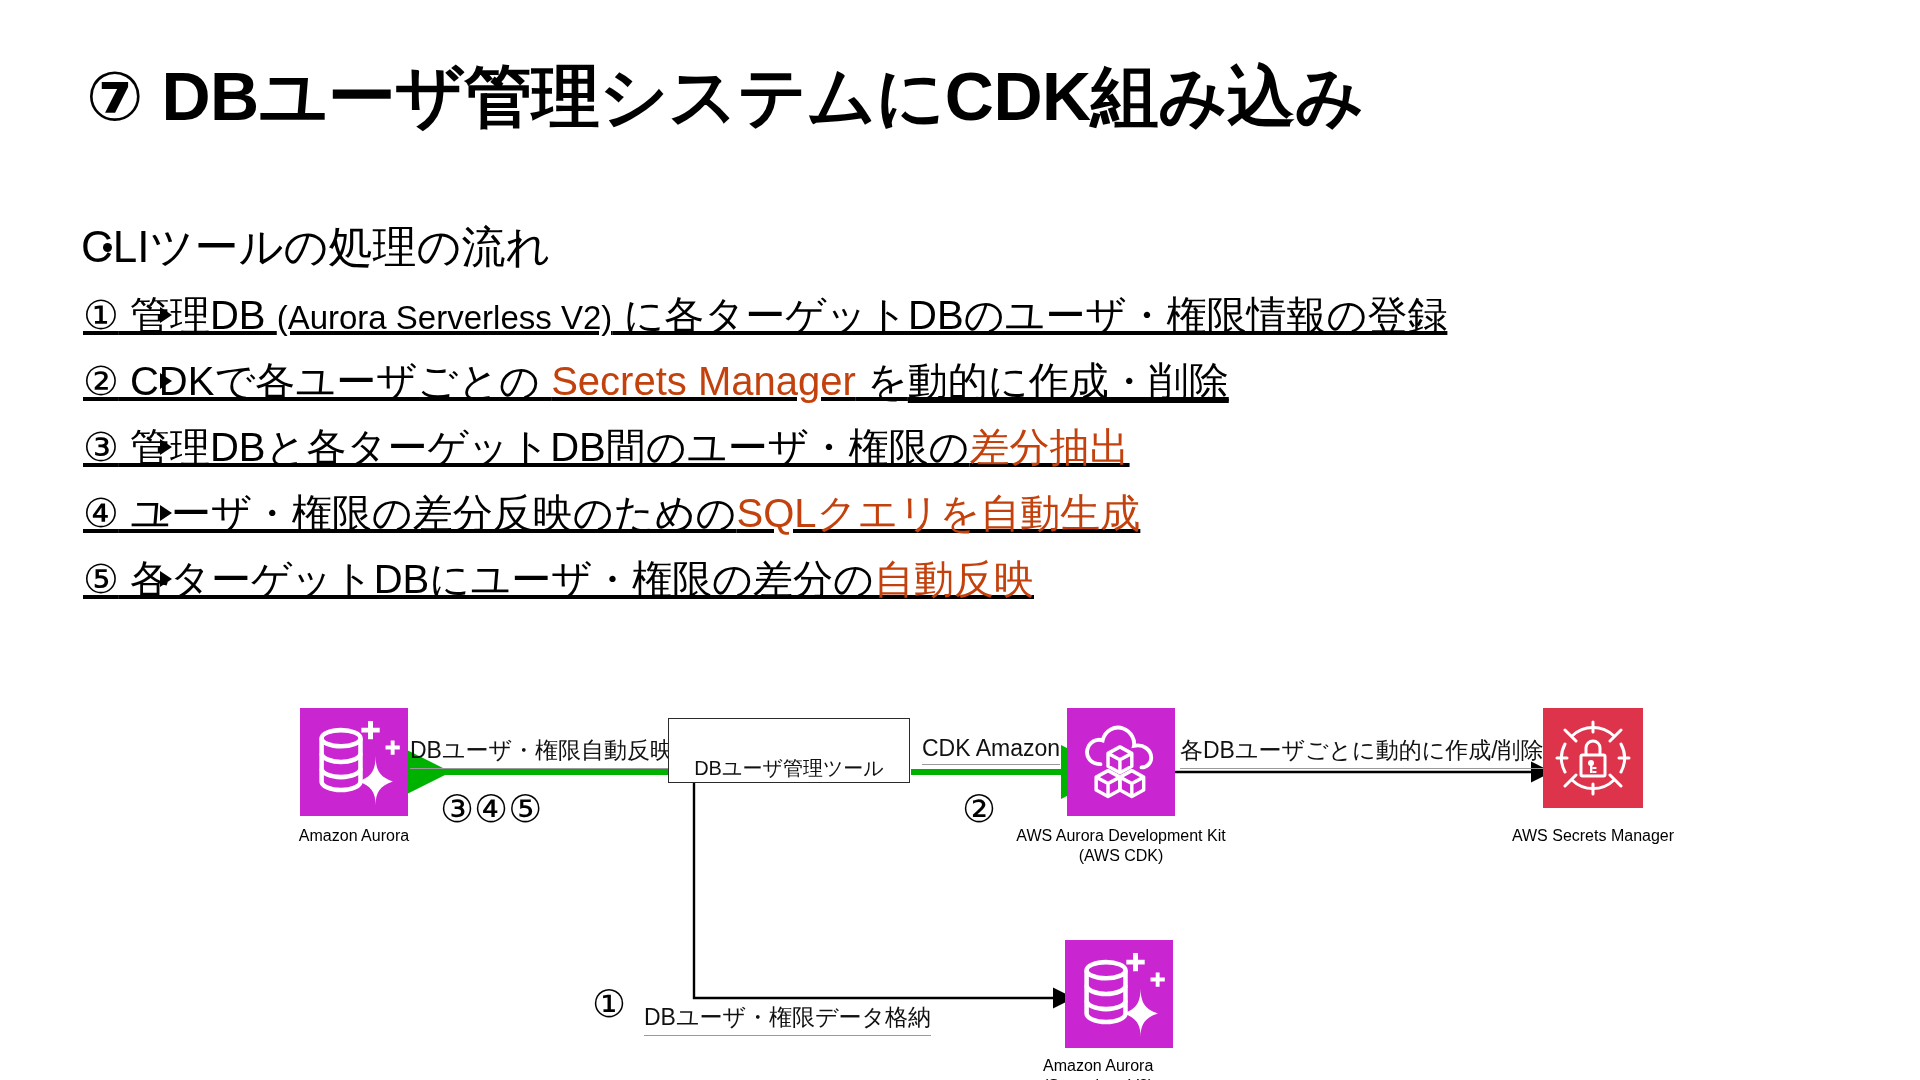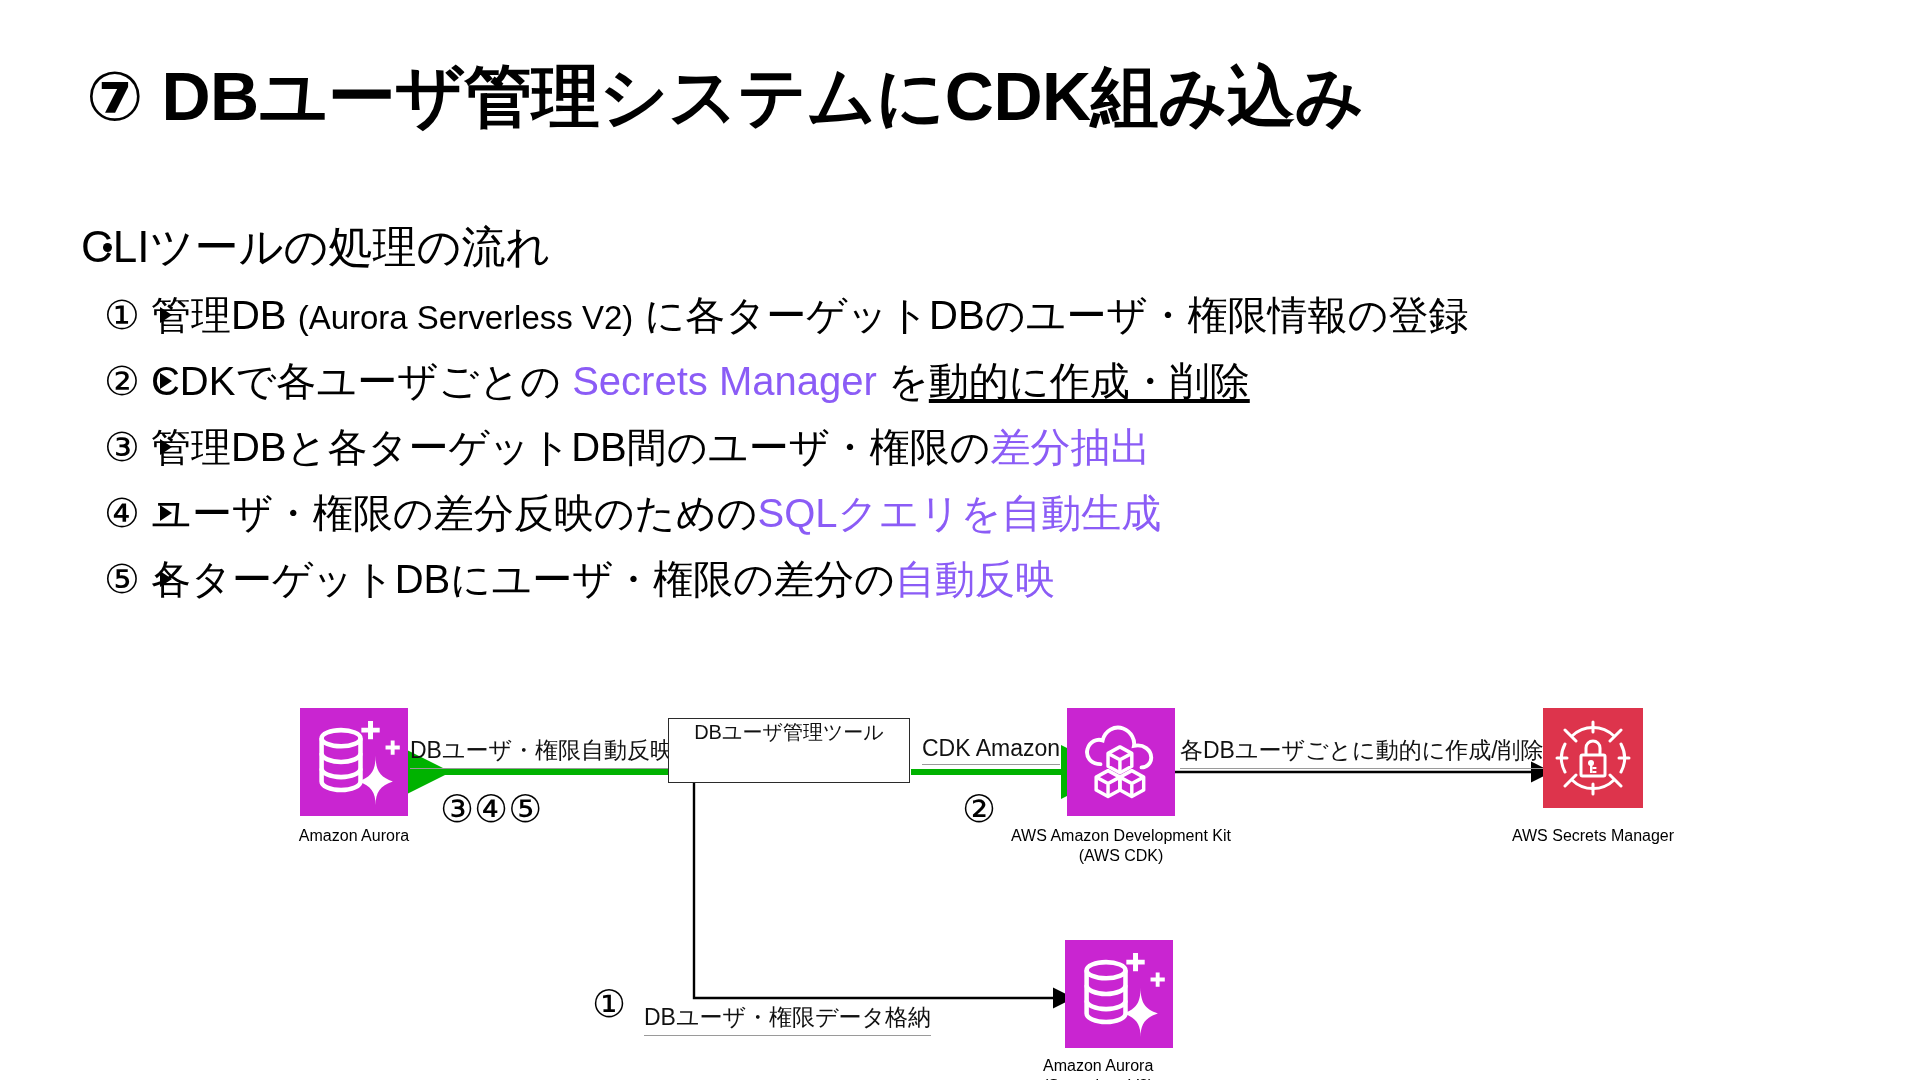--- a/index.html
+++ b/index.html
@@ -40,37 +40,38 @@
     position: absolute;
     left: 103px; top: 50%;
     width: 9px; height: 9px;
     margin-top: -4px;
     border-radius: 50%;
     background: #000;
   }
 
   .l2 {
     position: relative;
-    padding-left: 104px;
+    padding-left: 83px;
     font-size: 40px;
     line-height: 1.0;
     margin-bottom: 26px;
     white-space: nowrap;
+    text-decoration: underline;
   }
   .l2 .tri {
     position: absolute;
     left: 160px; top: 50%;
     margin-top: -8px;
     width: 0; height: 0;
     border-left: 12px solid #000;
     border-top: 8px solid transparent;
     border-bottom: 8px solid transparent;
   }
   .small { font-size: 33px; }
-  .red { color: #8b5cf6; }
+  .red { color: #c2410c; }
   .ul { text-decoration: underline; text-underline-offset: 4px; }
 
   .aws-icon {
     position: absolute;
     display: block;
   }
   .aws-cap {
     position: absolute;
     text-align: center;
     font-size: 16px;
@@ -79,21 +80,21 @@
     white-space: nowrap;
   }
 
   .tool-box {
     position: absolute;
     left: 668px; top: 718px;
     width: 242px; height: 65px;
     border: 1.6px solid #2b2b2b;
     background: #fff;
     display: flex;
-    align-items: flex-start;
+    align-items: flex-end;
     justify-content: center;
     font-size: 20px;
     color: #111;
     white-space: nowrap;
   }
 
   .edge-label {
     position: absolute;
     font-size: 23px;
     color: #111;
@@ -209,21 +210,21 @@
     <g fill="none" stroke="#ffffff" stroke-width="3.2" stroke-linejoin="round">
       <path d="M49,36 L60,42 L60,54 L49,60 L38,54 L38,42 Z"></path>
       <path d="M38,42 L49,48 L60,42 M49,48 L49,60"></path>
       <path d="M38,58 L49,64 L49,76 L38,82 L27,76 L27,64 Z"></path>
       <path d="M27,64 L38,70 L49,64 M38,70 L38,82"></path>
       <path d="M60,58 L71,64 L71,76 L60,82 L49,76 L49,64 Z"></path>
       <path d="M49,64 L60,70 L71,64 M60,70 L60,82"></path>
     </g>
   </svg>
   <div class="aws-cap" style="left:1001px; top:826px; width:240px;">
-    <span>AWS Amazon Development Kit</span><br>
+    <span>AWS Aurora Development Kit</span><br>
     <span>(AWS CDK)</span>
   </div>
 
   <div class="edge-label" style="left:1180px; top:735px;">各DBユーザごとに動的に作成/削除</div>
 
   <svg class="aws-icon" style="left:1543px; top:708px; width:100px; height:100px;" viewBox="0 0 100 100">
     <rect x="0" y="0" width="100" height="100" fill="#dd344c"></rect>
     <g fill="none" stroke="#ffffff" stroke-width="3" stroke-linecap="round">
       <path d="M29,28 A30,30 0 0,1 71,28"></path>
       <path d="M78,36 A30,30 0 0,1 78,64"></path>

